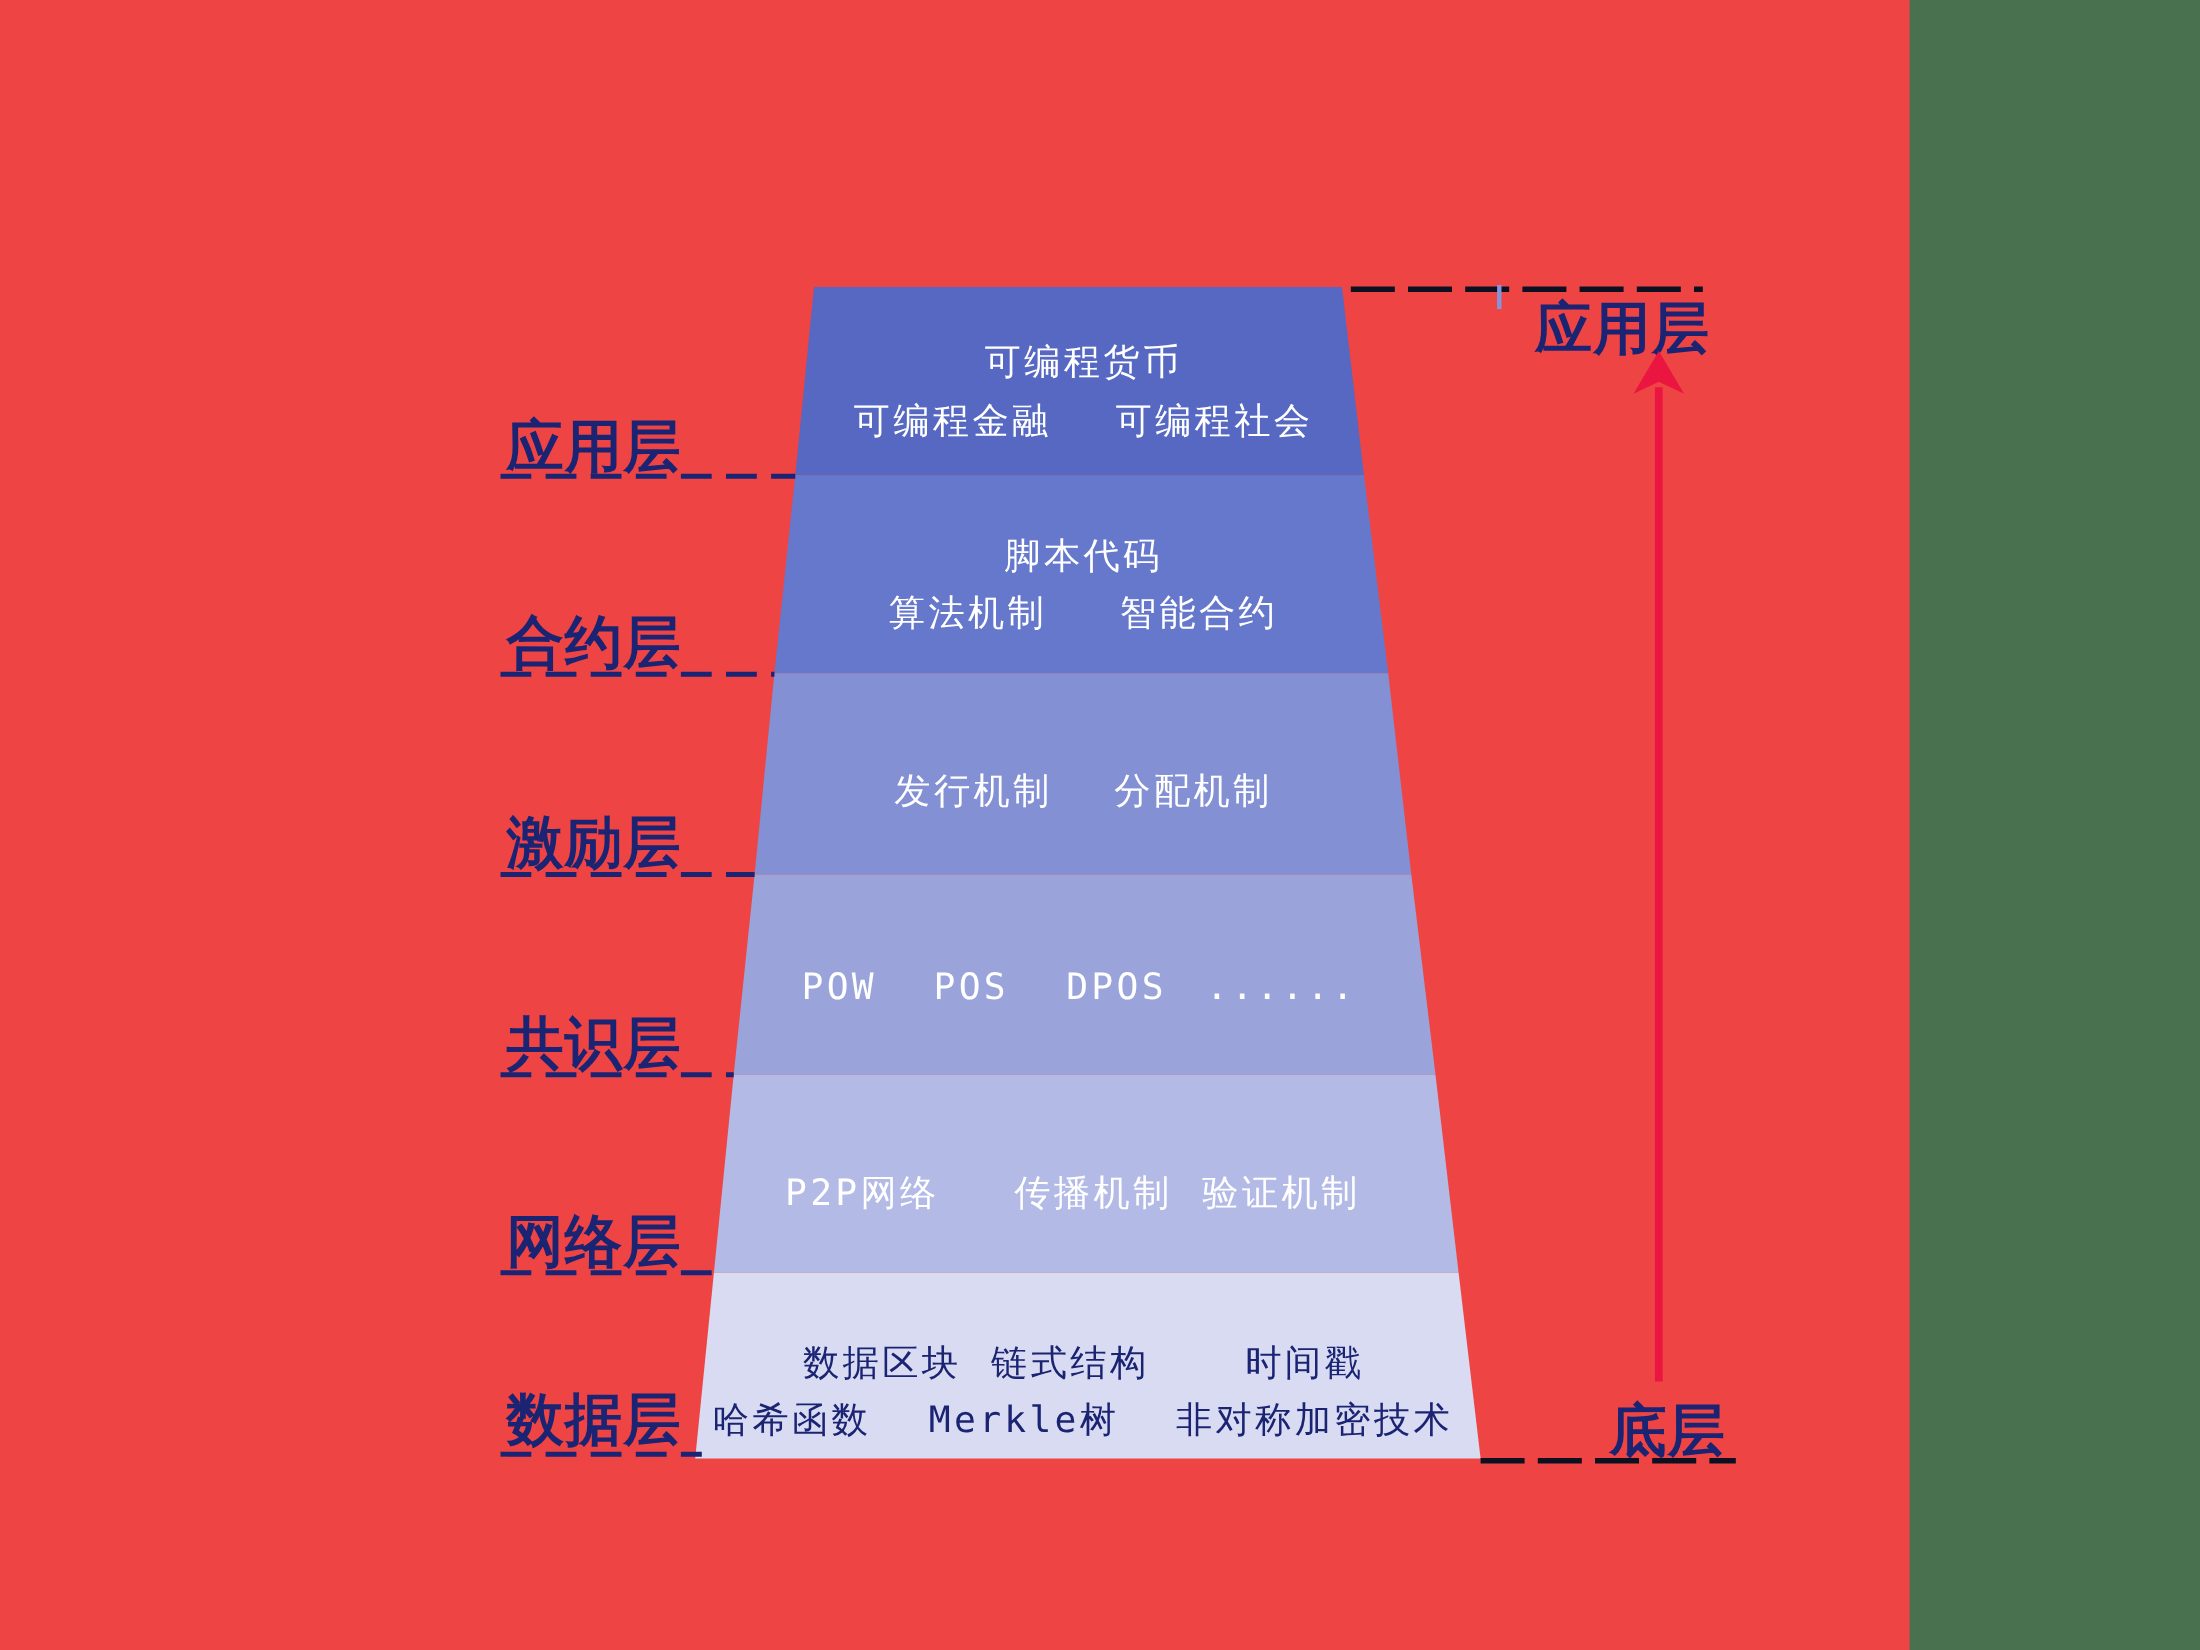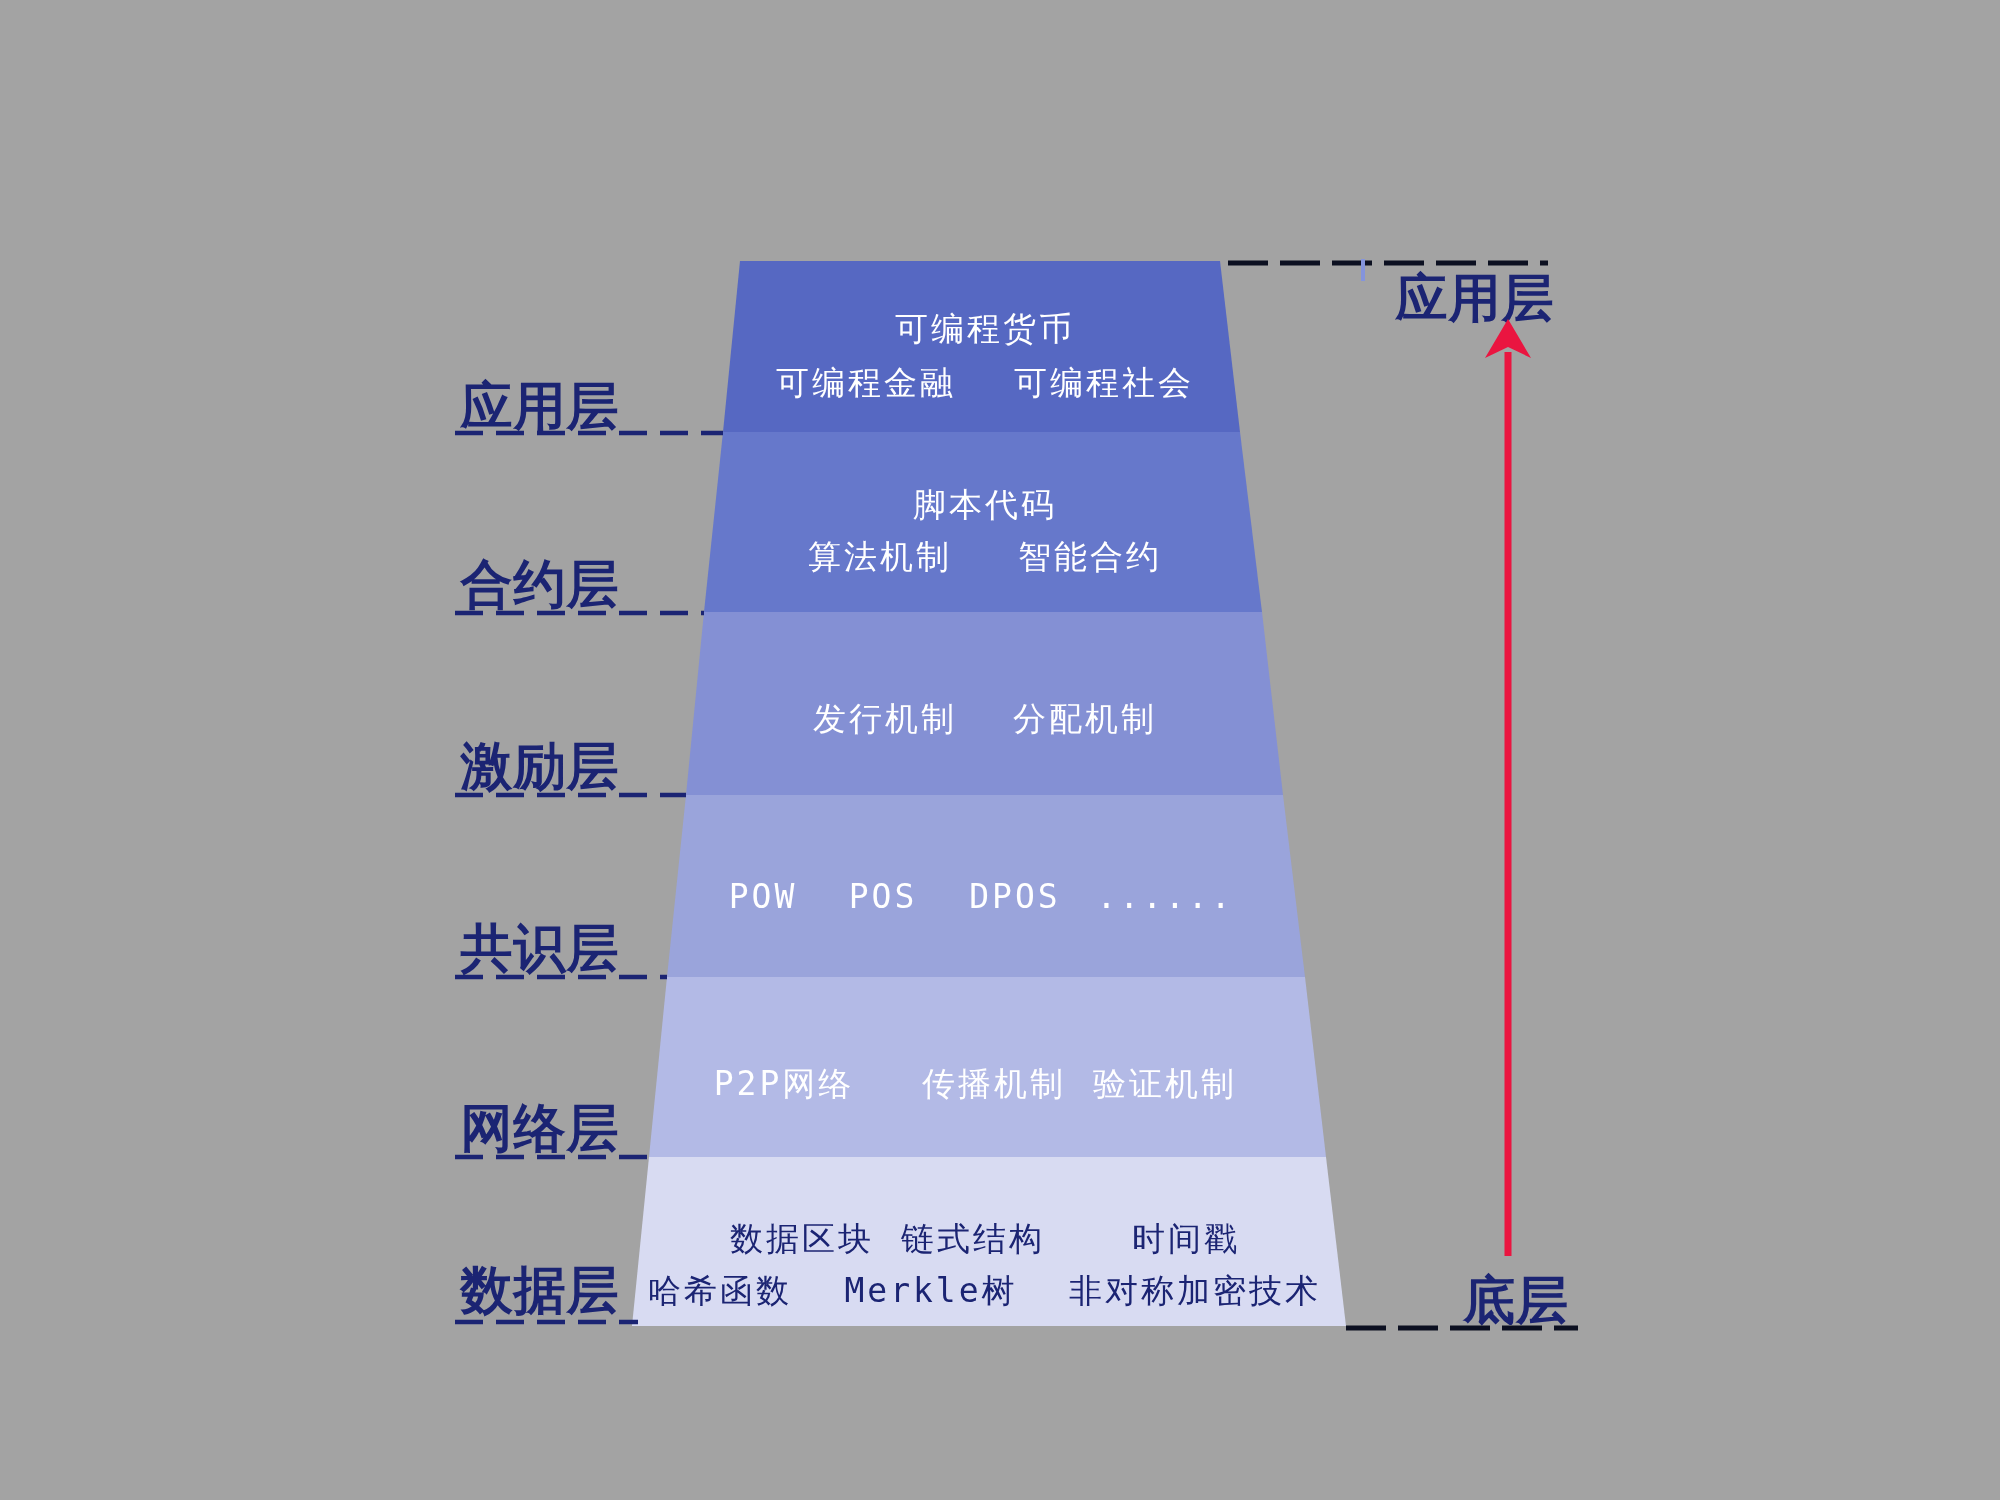--- a/index.html
+++ b/index.html
@@ -1,20 +1,20 @@
 <!DOCTYPE html>
 <html><head>
 <meta charset="utf-8">
 <style>
   html,body{margin:0;padding:0;}
   body{background:#497150;}
   .canvas{
     position:relative;
-    width:2000px;height:1500px;
-    background:#a3a3a3;
+    width:1736px;height:1500px;
+    background:#ef4444;
     overflow:hidden;
     font-family:"DejaVu Sans","Liberation Sans",sans-serif;
   }
   svg{position:absolute;left:0;top:0;}
   .layer-content{
     font-family:"DejaVu Sans Mono","Liberation Mono",monospace;
     font-size:33px;
     letter-spacing:3px;
     font-weight:500;
   }

